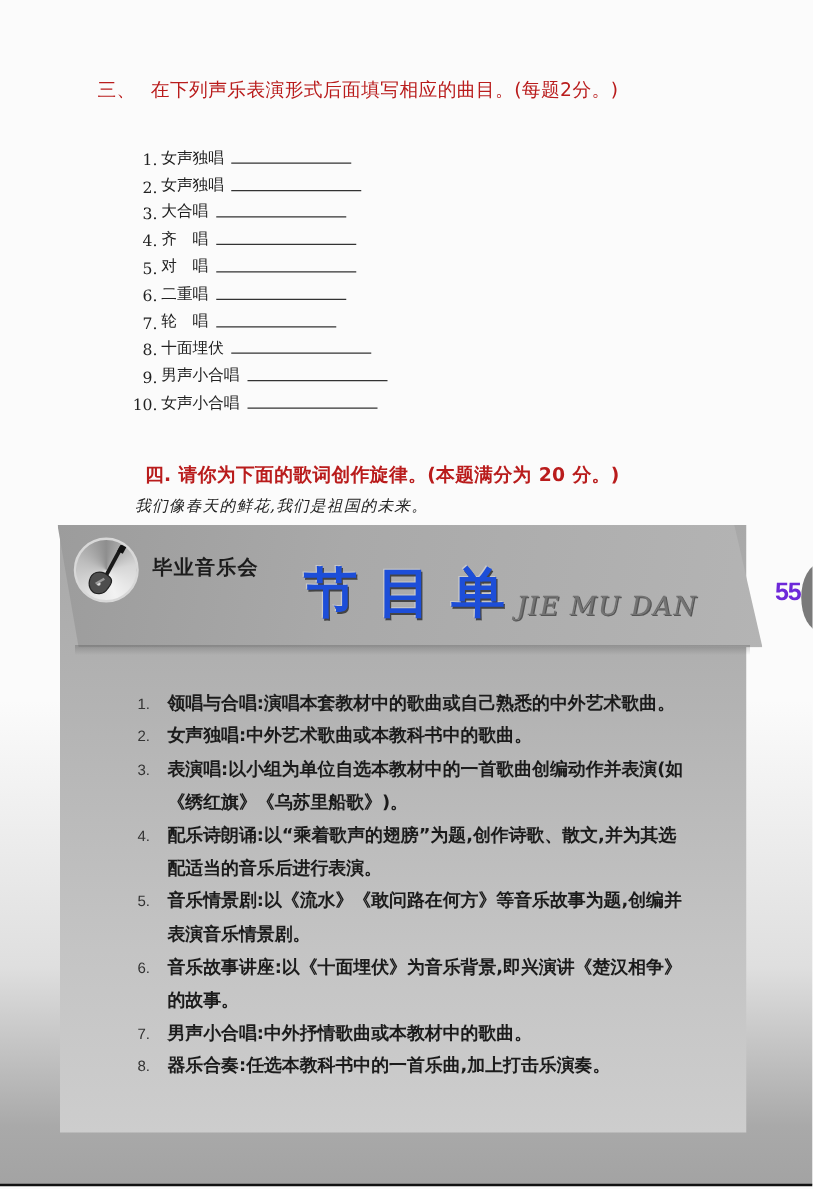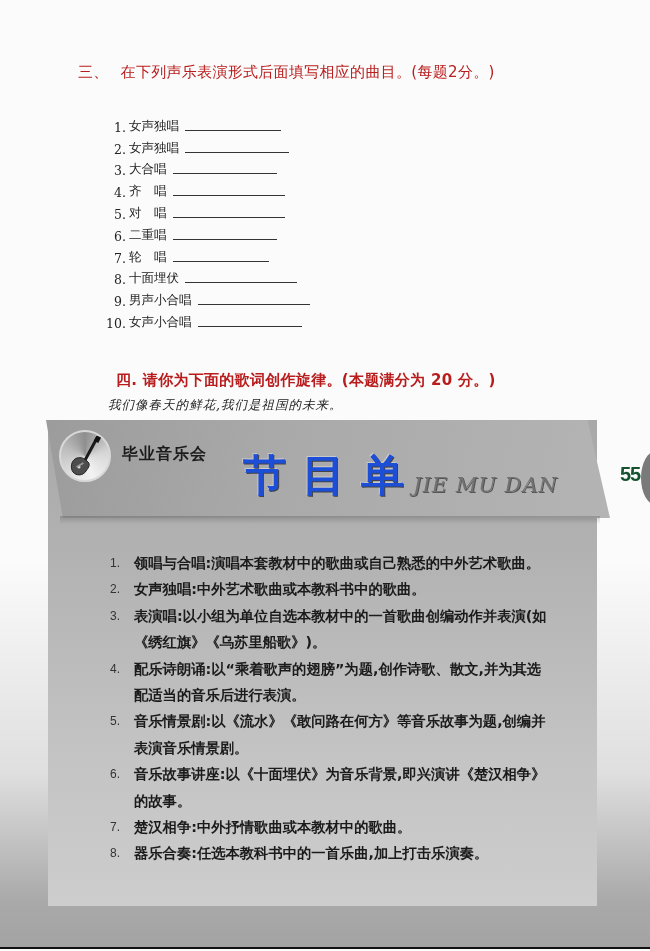--- a/index.html
+++ b/index.html
@@ -62,21 +62,21 @@
     position: absolute; left: 243px; top: 450px; font-size: 43px; font-weight: bold; color: #1d4ed8;
     letter-spacing: 16px; text-shadow: 1px 1px 0 #444, -1px -1px 0 #c9c9c9;
     font-family: "DejaVu Sans", sans-serif; line-height: 50px;
   }
   .program-pinyin {
     position: absolute; left: 413px; top: 473px; font-size: 21px; font-style: italic; color: #737373;
     font-family: "DejaVu Serif", "Liberation Serif", serif; letter-spacing: 1px; white-space: nowrap;
     text-shadow: 1px 1px 0 #555;
   }
   .page-number {
-    position: absolute; left: 620px; top: 463px; font-size: 20px; font-weight: bold; color: #14532d;
+    position: absolute; left: 620px; top: 463px; font-size: 20px; font-weight: bold; color: #6d28d9;
     font-family: "Liberation Sans", sans-serif; letter-spacing: -1px;
   }
   .page-tab {
     position: absolute; left: 641px; top: 451px; width: 30px; height: 54px; border-radius: 50%; background: #7a7a7a;
   }
   .prog-list { position: absolute; left: 110px; top: 550px; margin: 0; padding: 0; list-style: none; width: 440px; }
   .prog-item {
     display: flex; font-size: 14.3px; font-weight: bold; line-height: 26.4px; color: #1b1b1b;
     font-family: "DejaVu Sans", sans-serif;
   }
@@ -191,21 +191,21 @@
     <li class="prog-item">
       <span class="n">5.</span>
       <span class="t">音乐情景剧:以《流水》《敢问路在何方》等音乐故事为题,创编并表演音乐情景剧。</span>
     </li>
     <li class="prog-item">
       <span class="n">6.</span>
       <span class="t">音乐故事讲座:以《十面埋伏》为音乐背景,即兴演讲《楚汉相争》的故事。</span>
     </li>
     <li class="prog-item">
       <span class="n">7.</span>
-      <span class="t">楚汉相争:中外抒情歌曲或本教材中的歌曲。</span>
+      <span class="t">男声小合唱:中外抒情歌曲或本教材中的歌曲。</span>
     </li>
     <li class="prog-item">
       <span class="n">8.</span>
       <span class="t">器乐合奏:任选本教科书中的一首乐曲,加上打击乐演奏。</span>
     </li>
   </ul>
 
 <div class="bottom-rule"></div>
 
 </body></html>

